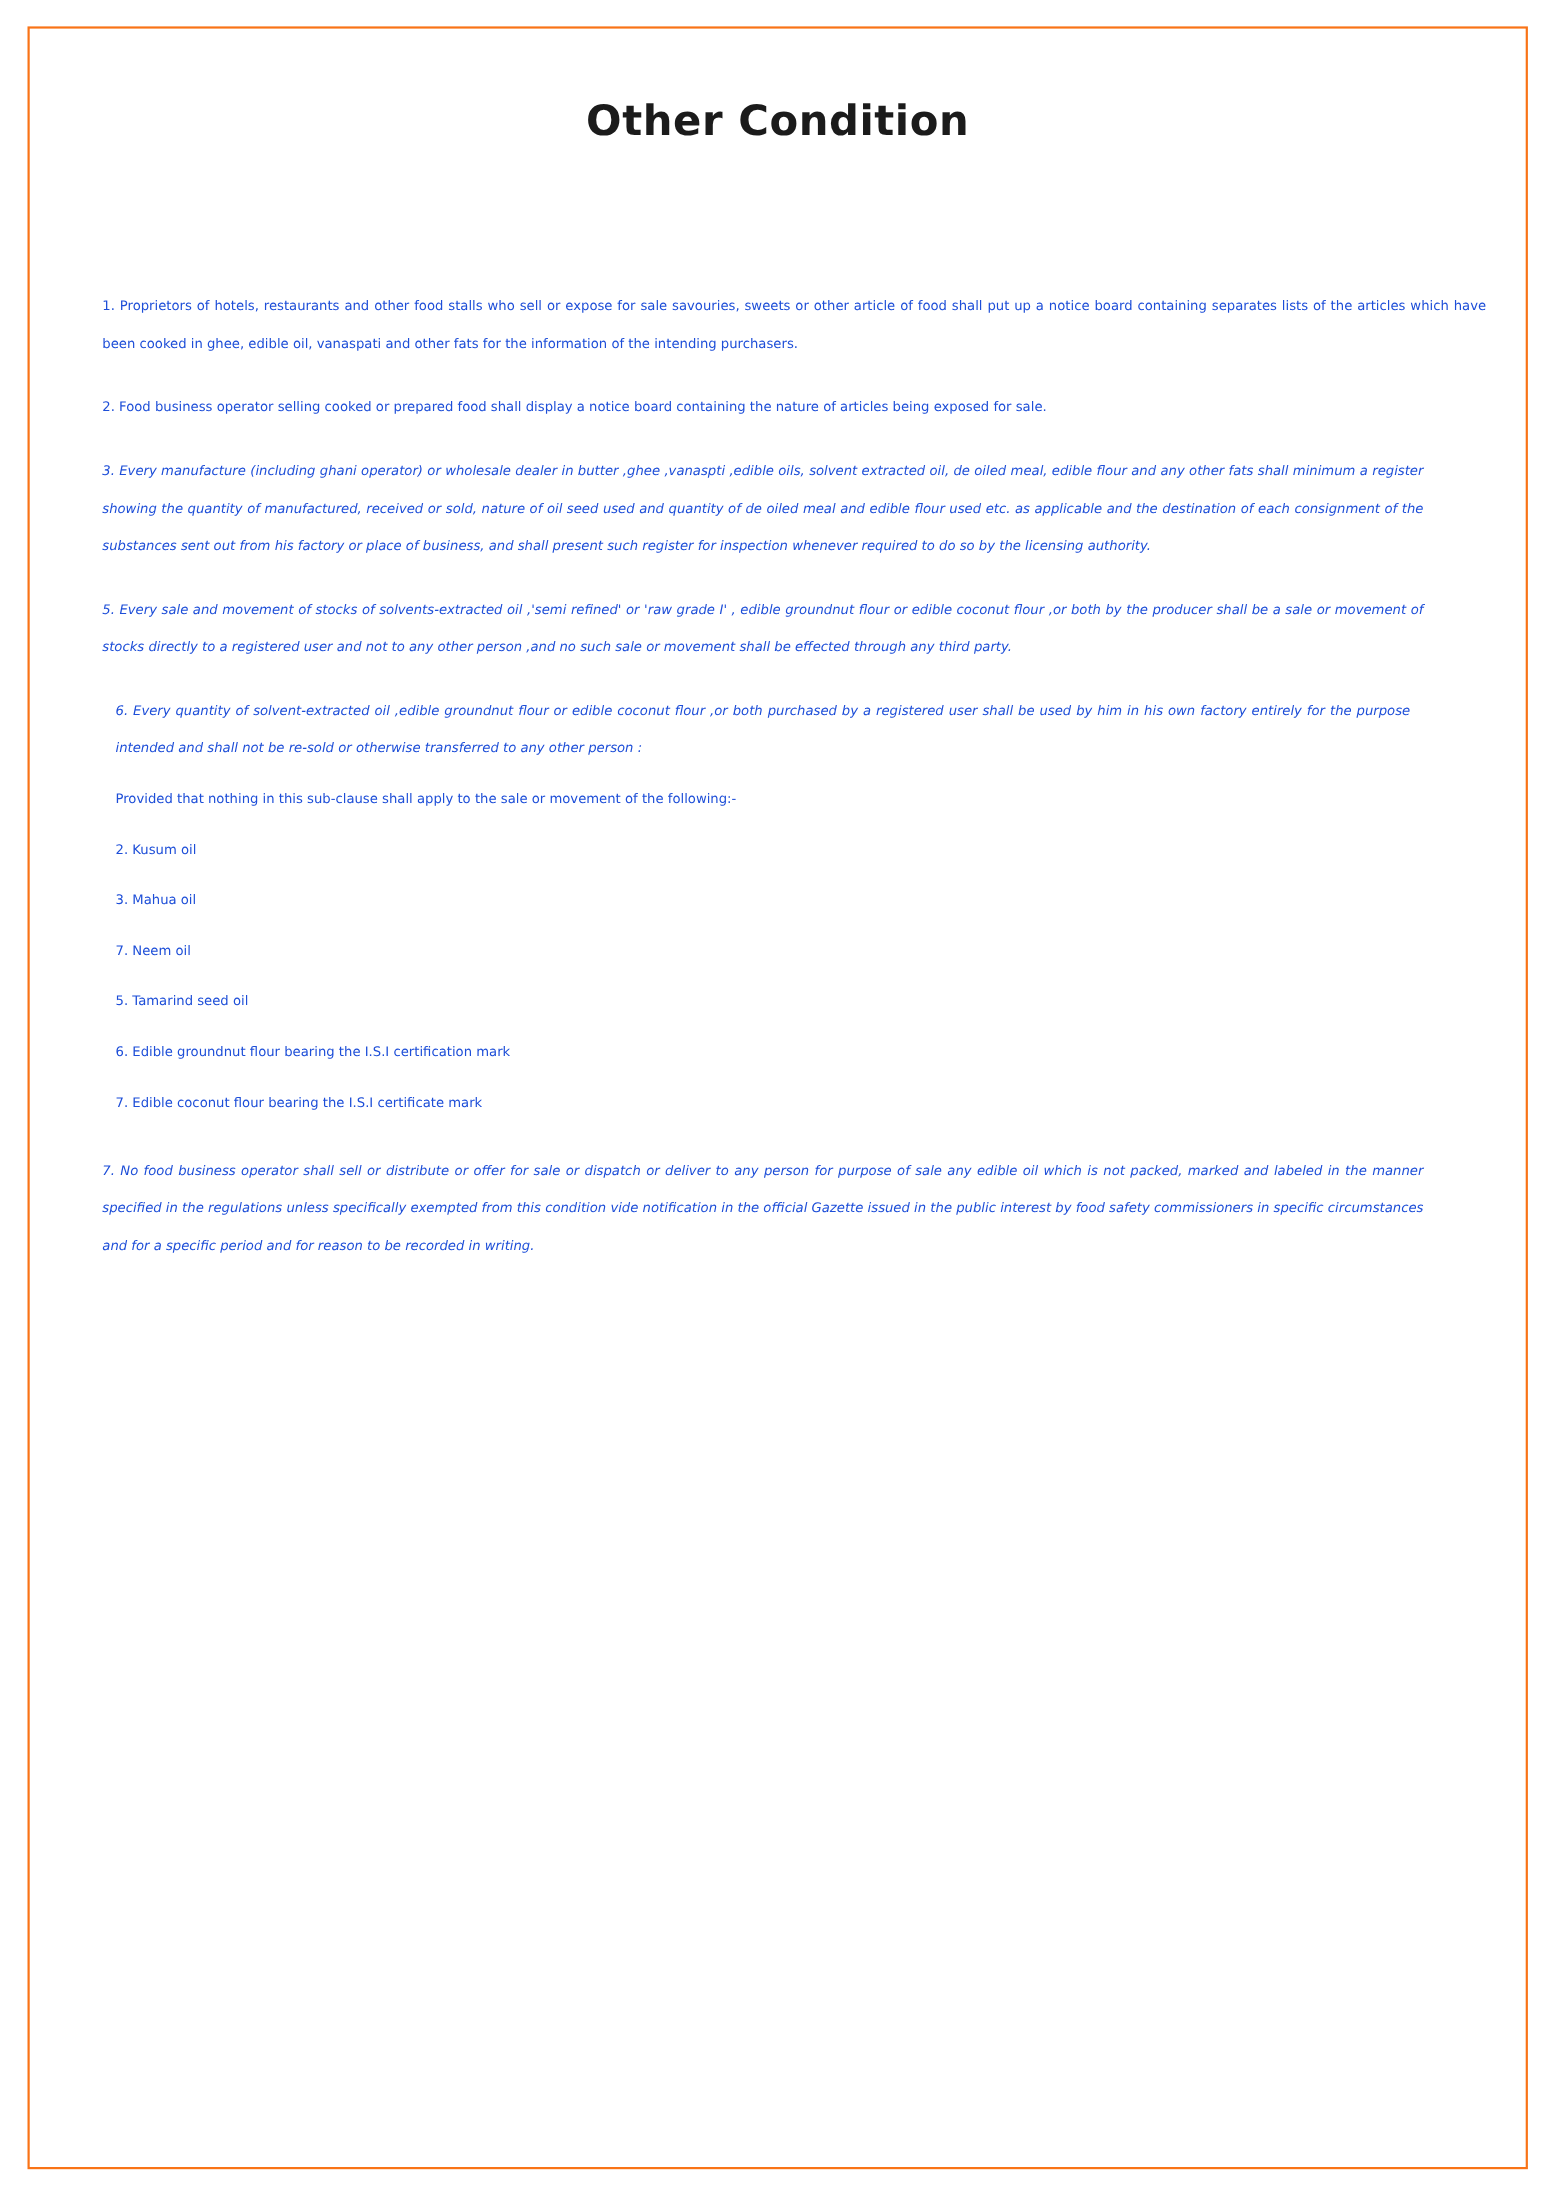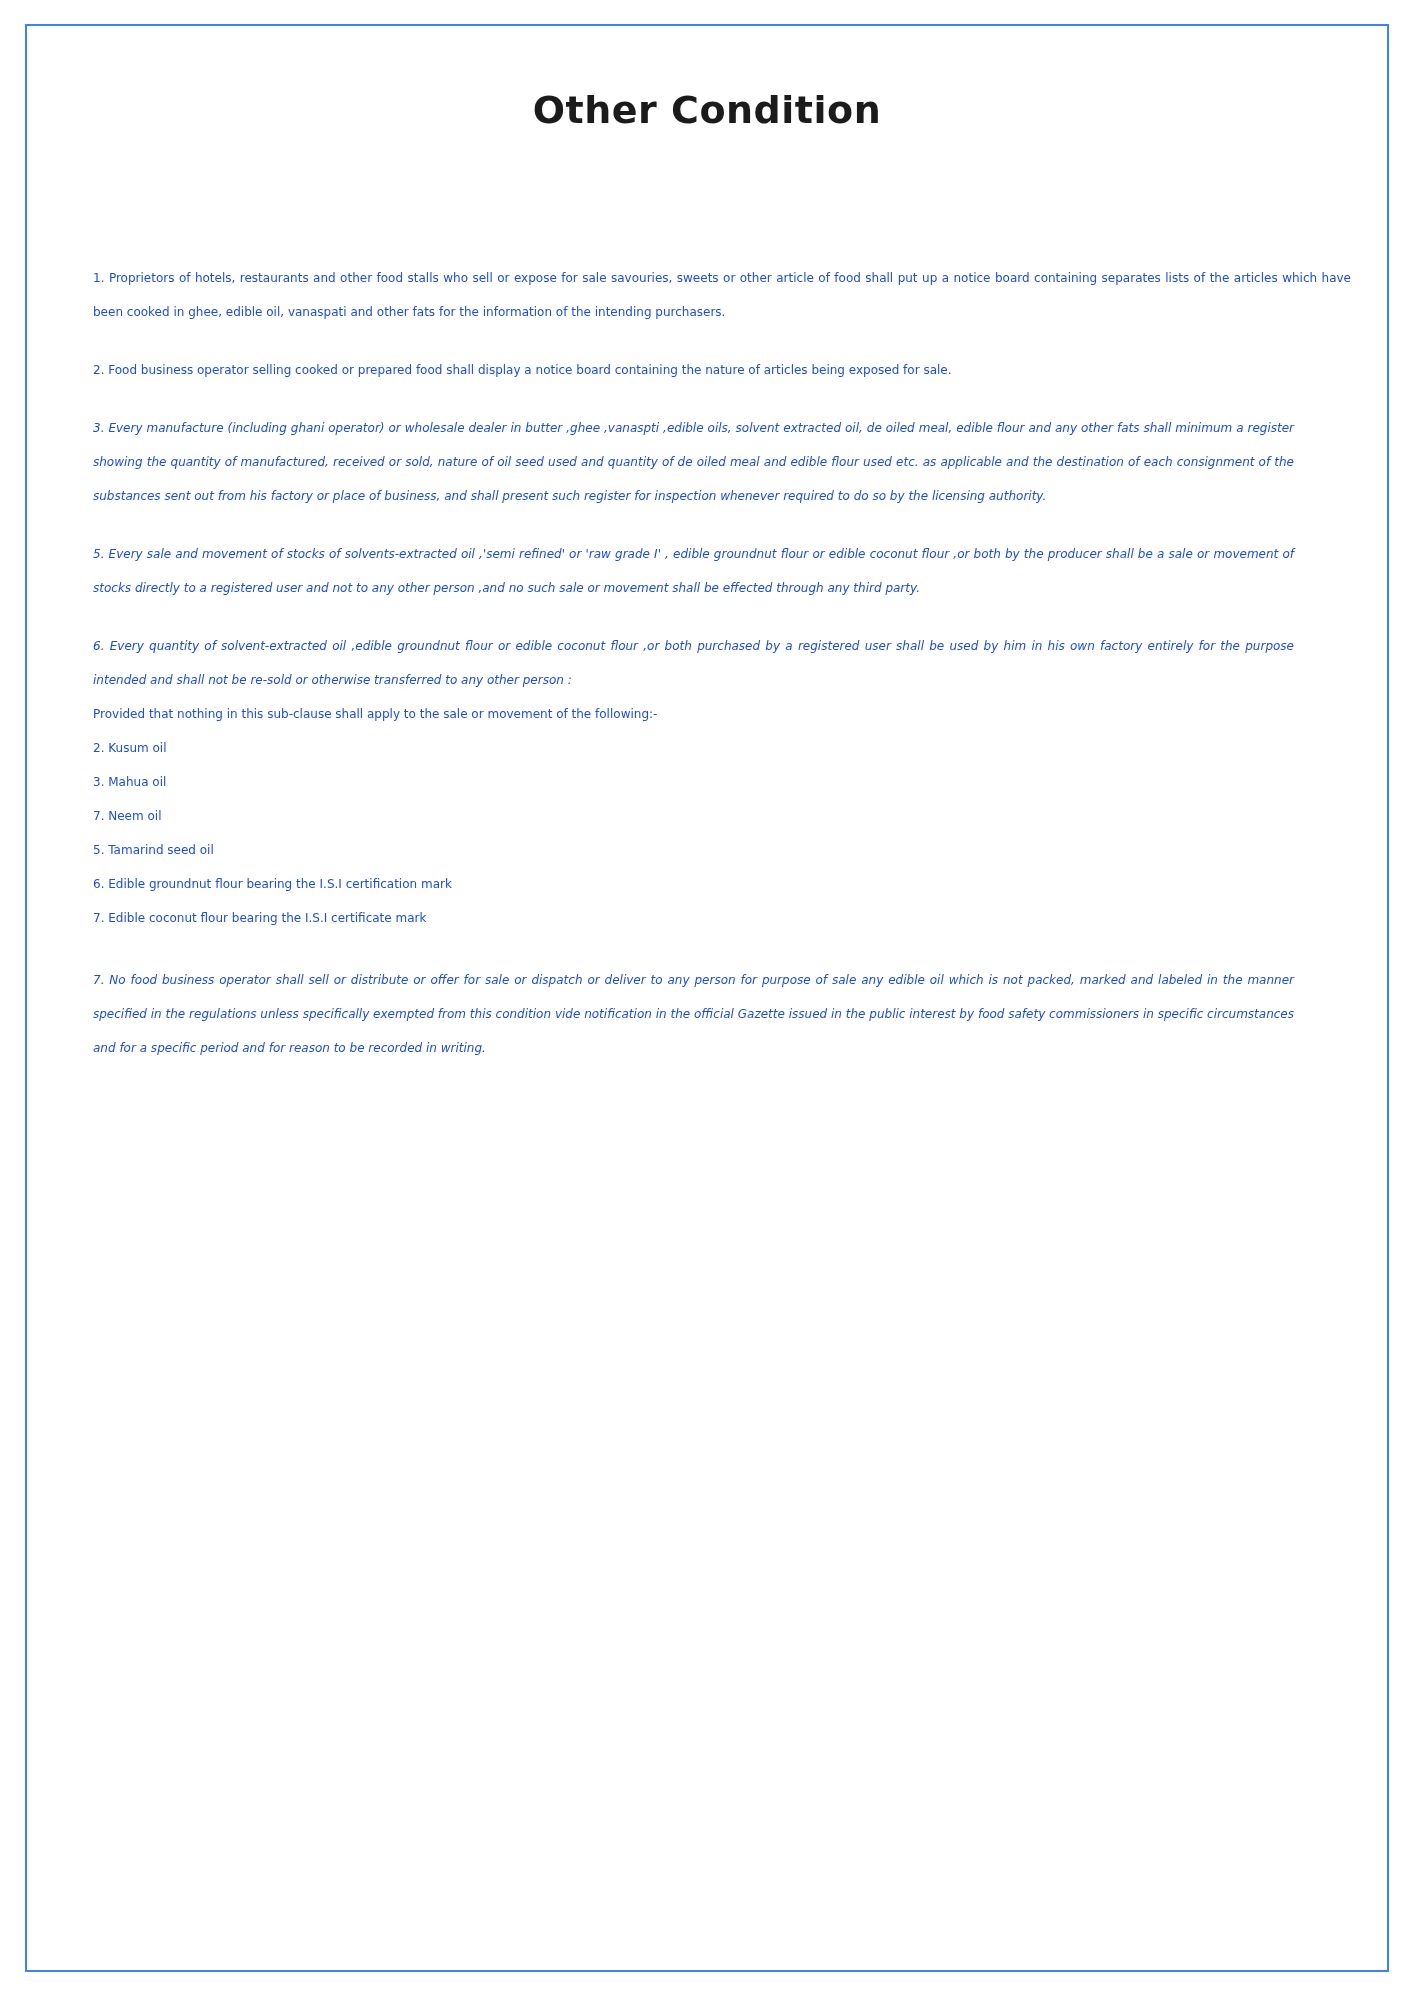--- a/index.html
+++ b/index.html
@@ -14,21 +14,21 @@
     height: 2000px;
     background: #ffffff;
     overflow: hidden;
   }
   .sheet {
     position: absolute;
     left: 25px;
     top: 24px;
     right: 25px;
     bottom: 28px;
-    border: 2px solid #3b82f6;
+    border: 2px solid #f97316;
     background: #ffffff;
     box-sizing: border-box;
   }
   .page-title {
     margin: 60px 0 0 0;
     text-align: center;
     font-size: 38px;
     line-height: 1.3;
     font-weight: bold;
     color: #1b1b1b;
@@ -49,21 +49,21 @@
   }
   .narrow {
     padding-right: 57px;
     font-style: italic;
   }
   .hang {
     padding-left: 27px;
     text-indent: -27px;
   }
   .block6 .line {
-    margin: 0;
+    margin: 12px;
   }
   .gap-top {
     margin-top: 28px;
   }
 </style>
 </head>
 <body>
 
 <div class="canvas">
   <div class="sheet">

